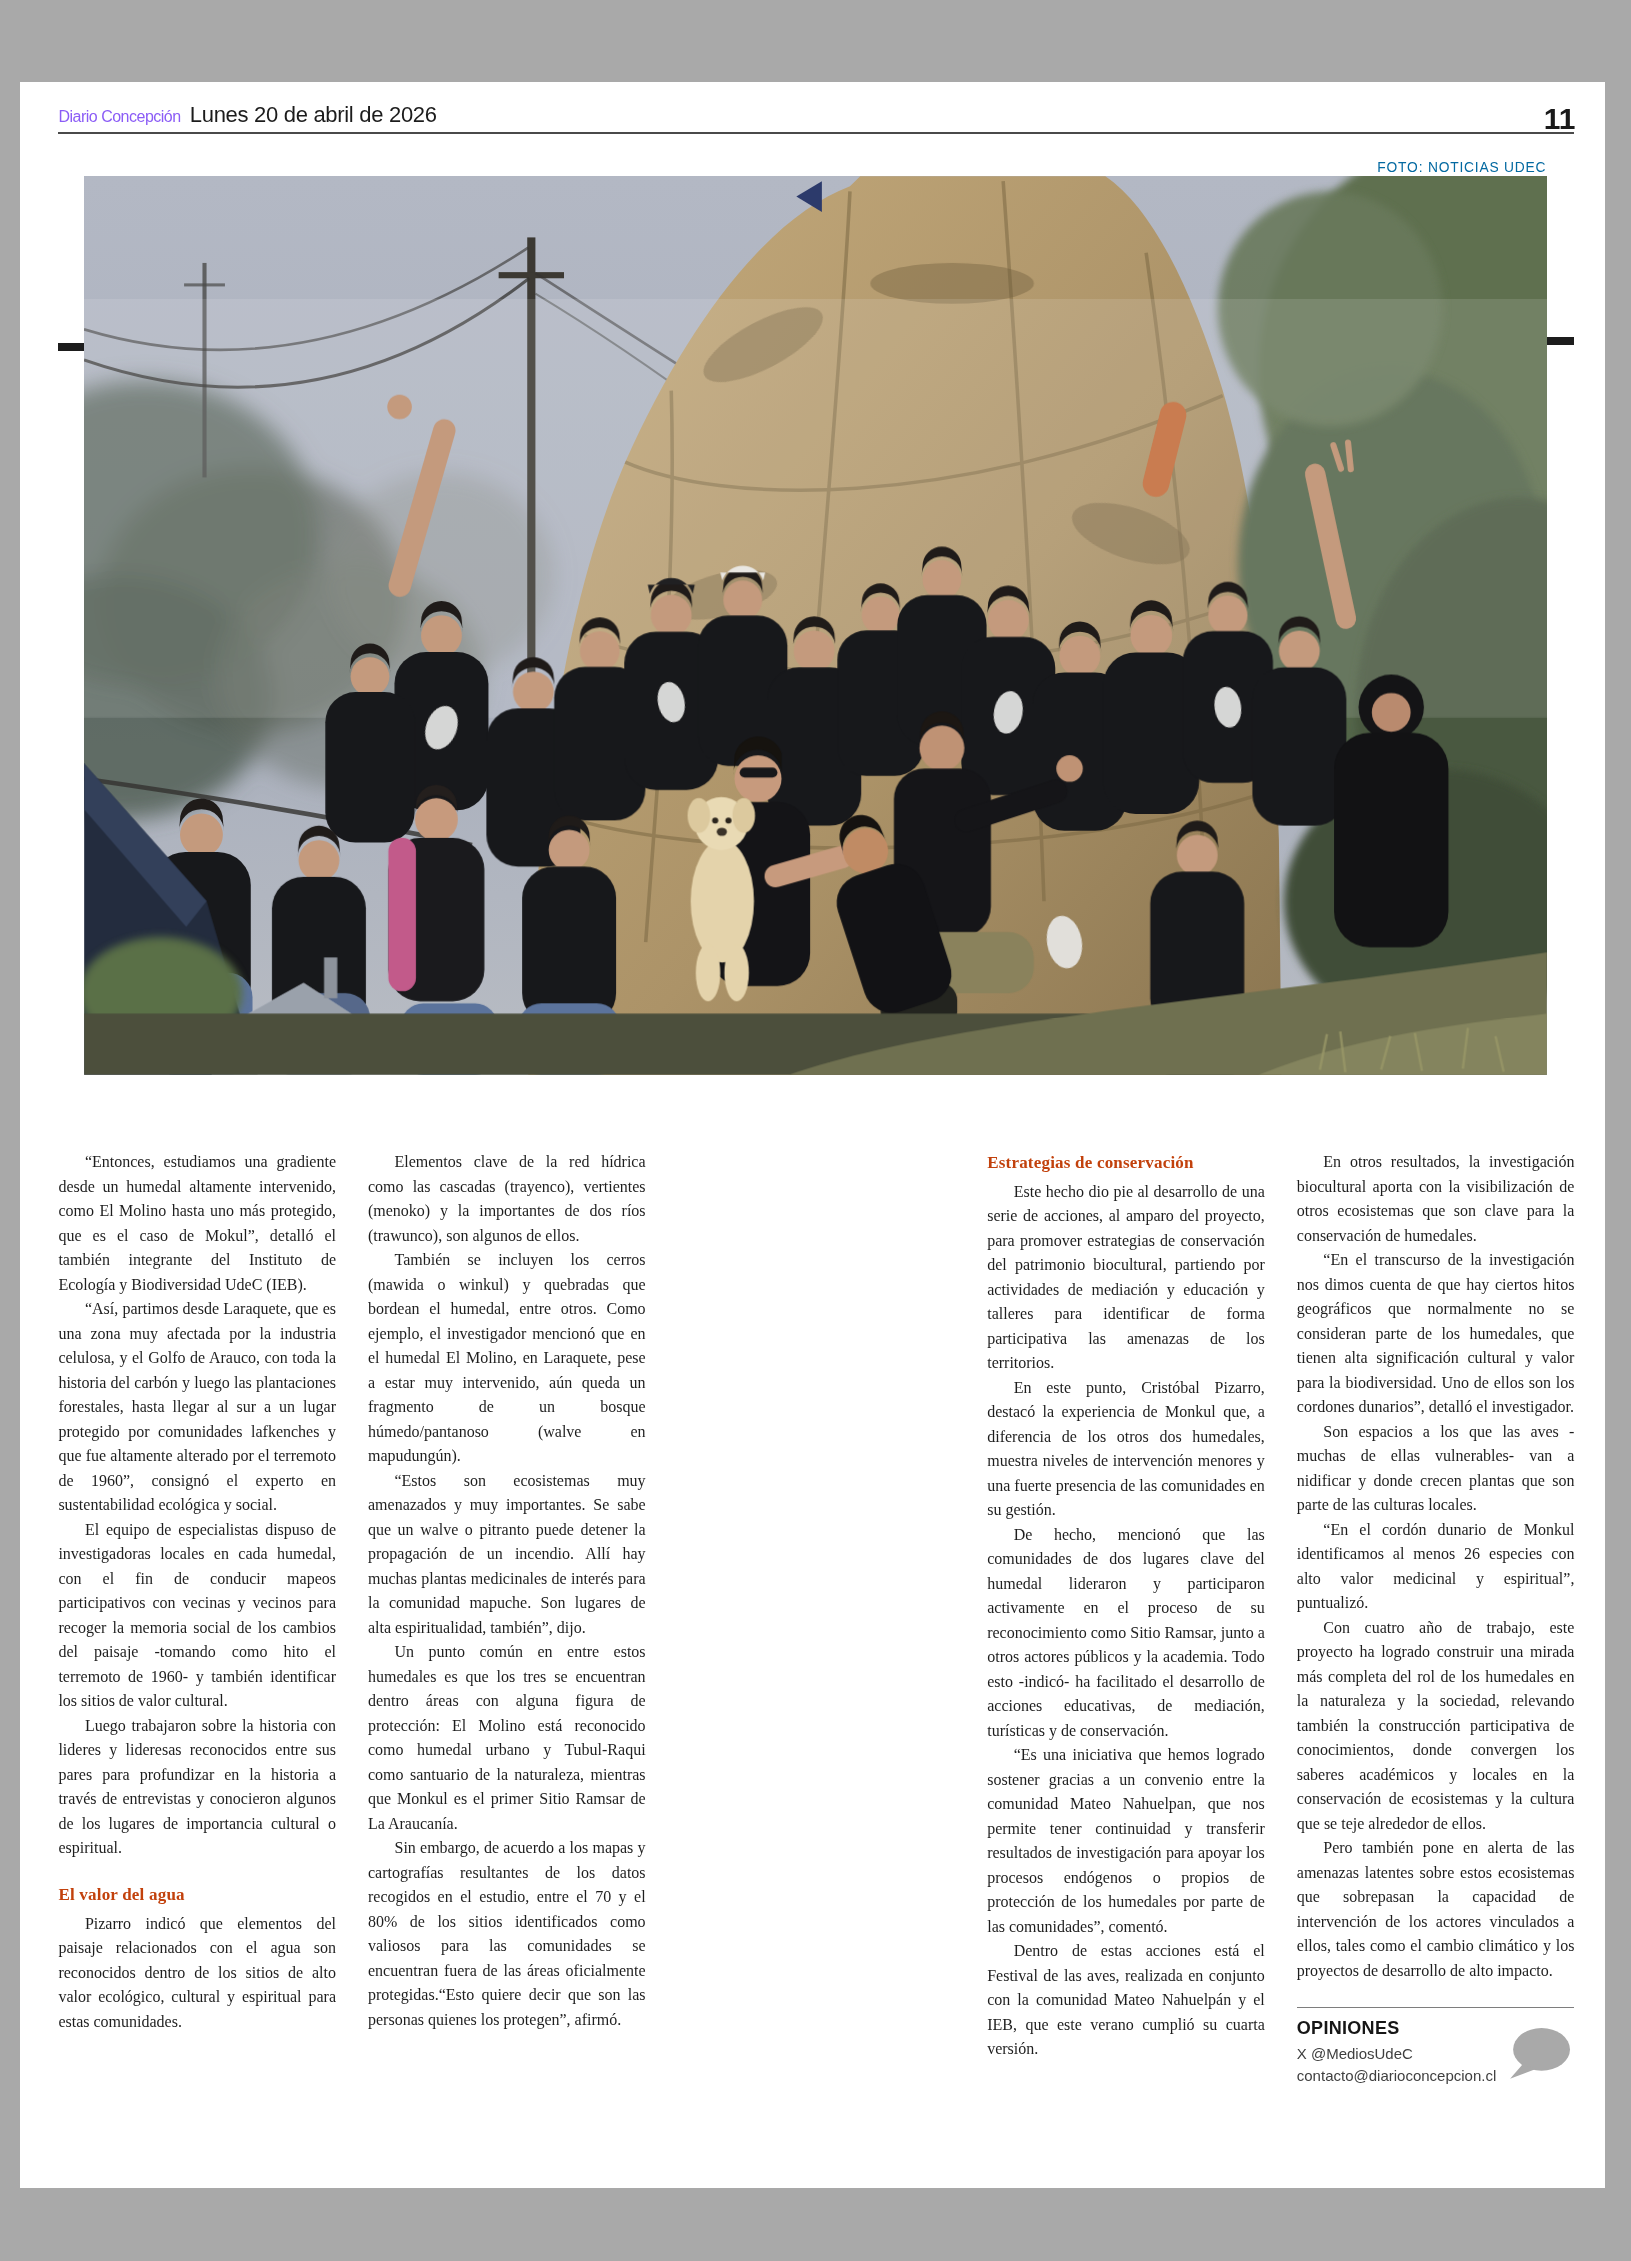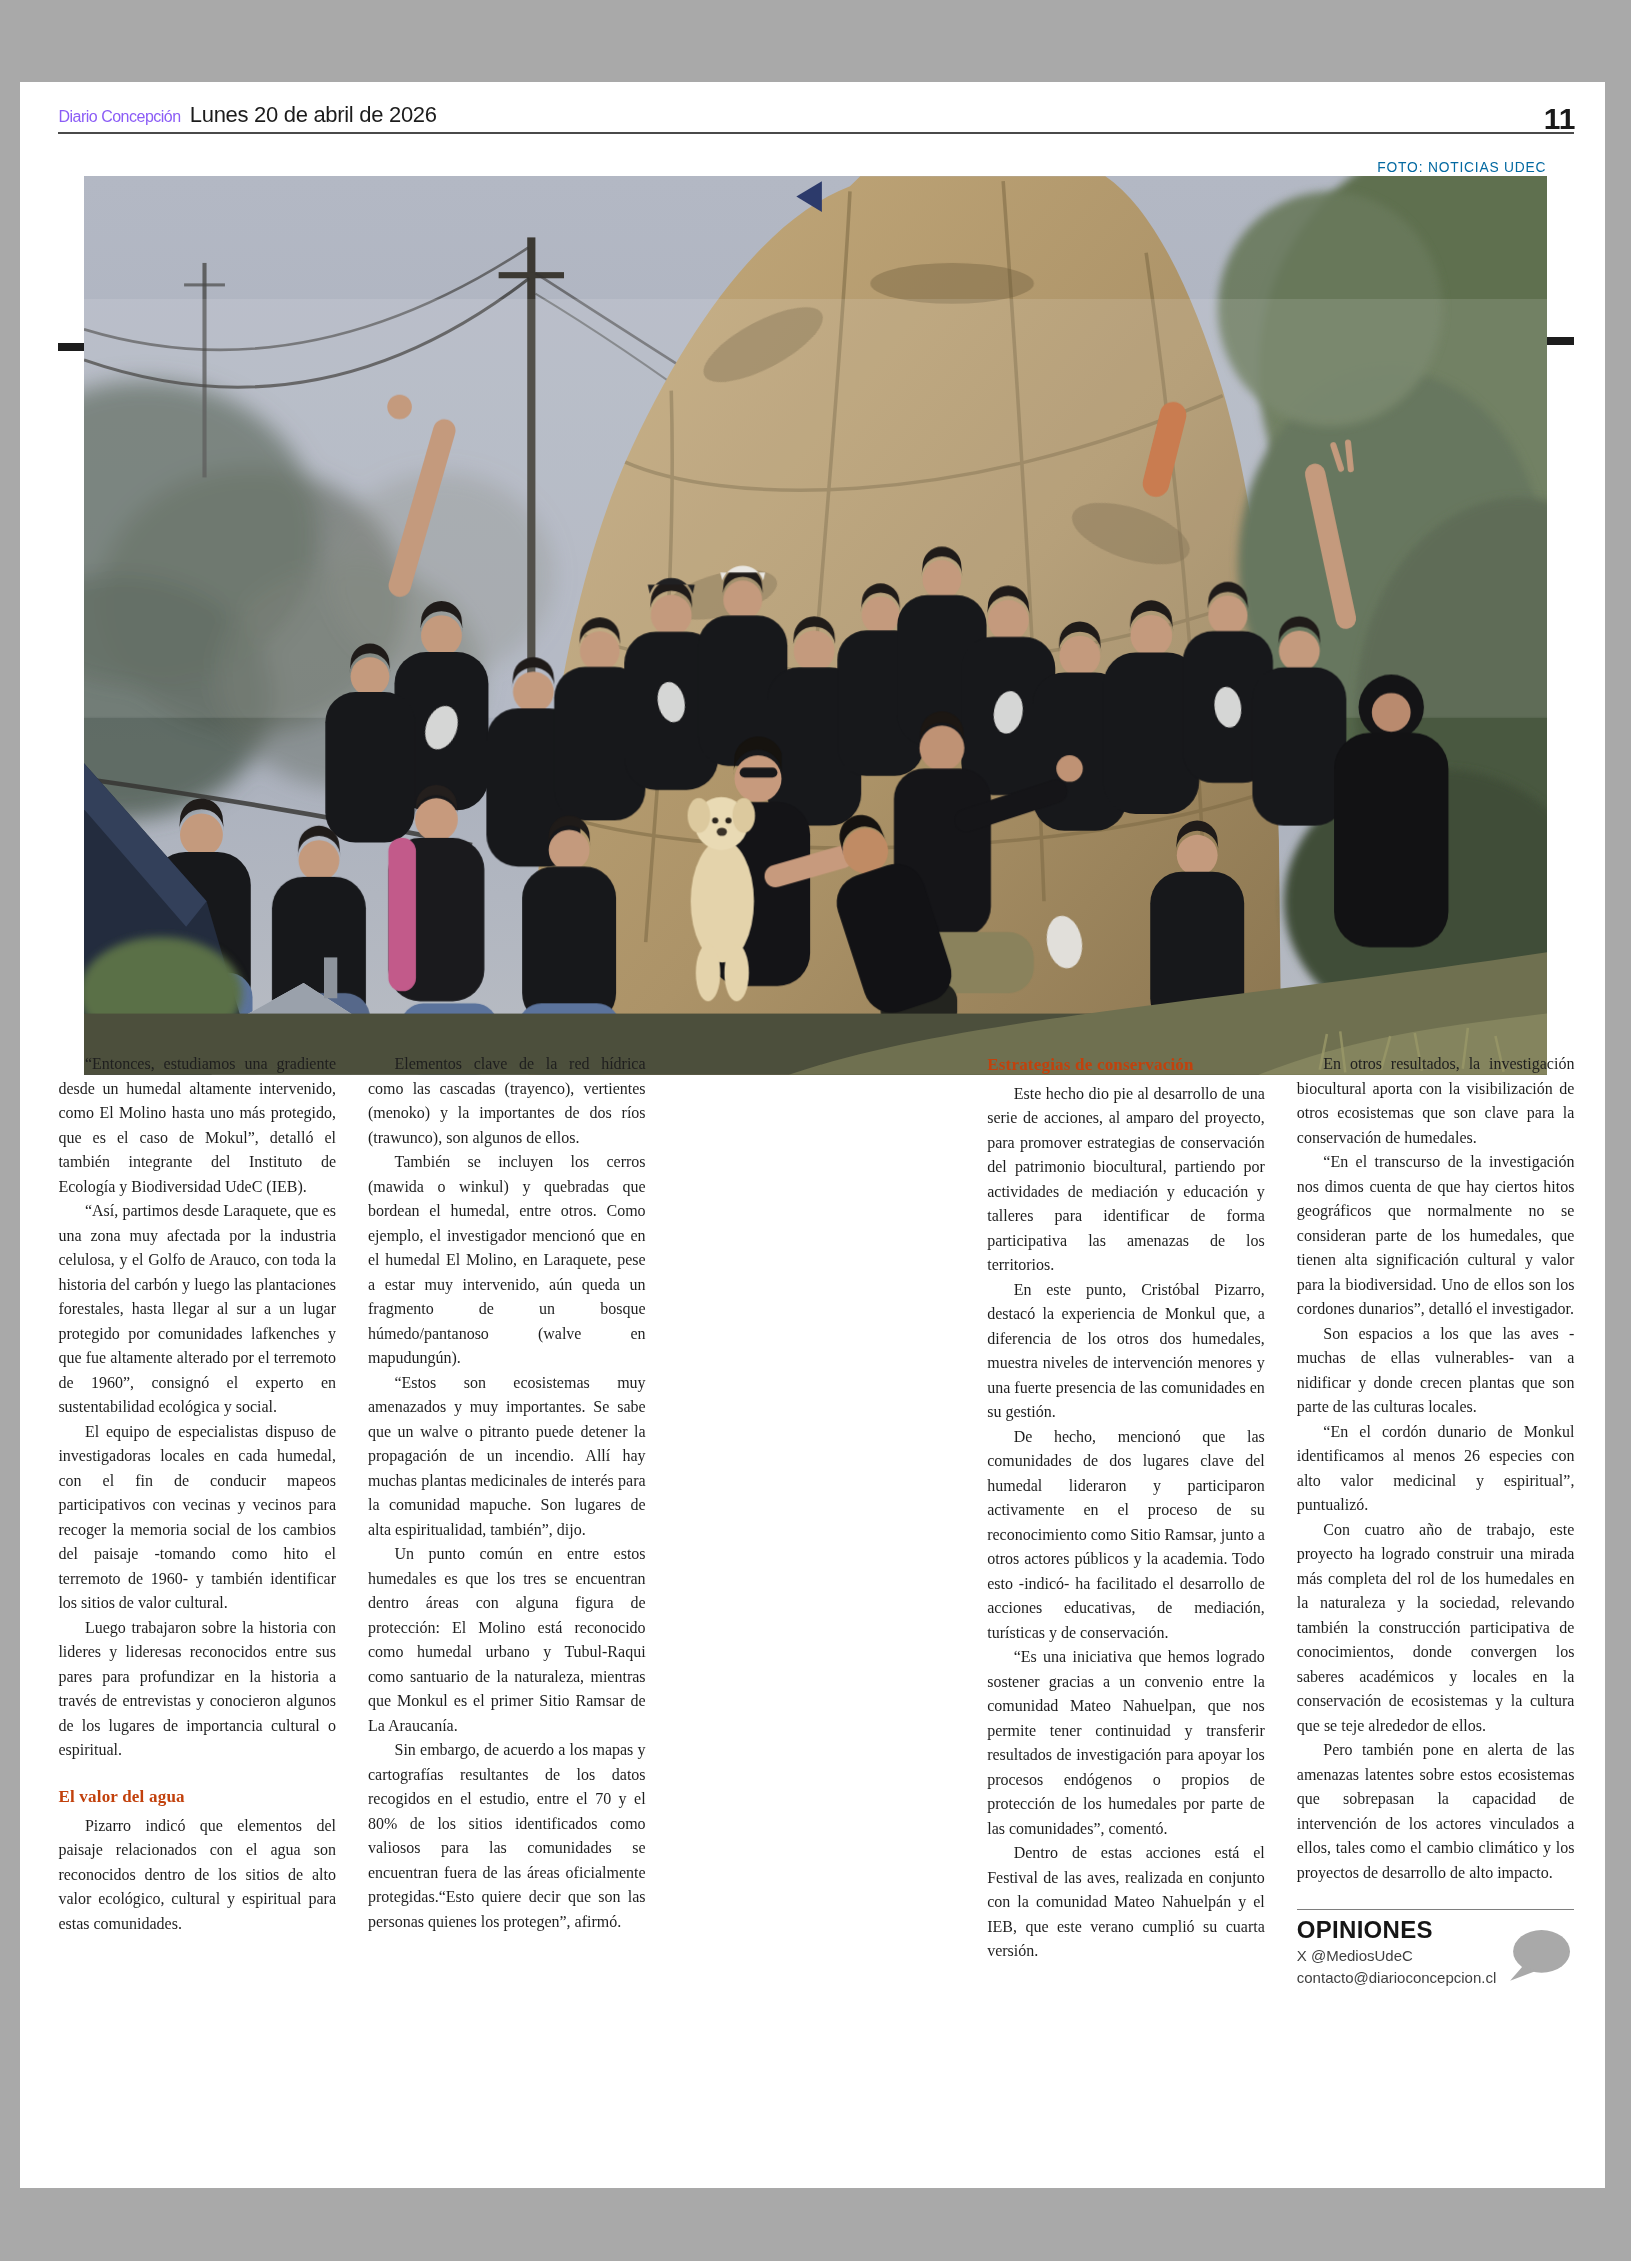--- a/index.html
+++ b/index.html
@@ -24,37 +24,37 @@
   .photo-credit { position: absolute; right: 59px; top: 78px; font-family: "Liberation Sans", sans-serif; font-size: 13.8px; color: #0369a1; letter-spacing: 0.8px; }
   
   .reg-mark { position: absolute; background: #1d1d1d; height: 8.2px; width: 26.5px; }
   .reg-left { left: 38px; top: 261px; }
   .reg-right { left: 1527px; top: 255px; }
   
   .photo-box { position: absolute; left: 64px; top: 94px; width: 1463px; height: 899px; overflow: hidden; background: #aeb3bf; }
   .photo-box svg { display: block; }
   
   .columns {
-    position: absolute; left: 38px; top: 970px; width: 1516px; height: 1067px;
+    position: absolute; left: 38px; top: 1068px; width: 1516px; height: 1067px;
     display: grid; grid-template-columns: repeat(5, 1fr); column-gap: 32px;
   }
   .col { font-size: 16px; line-height: 24.5px; color: #1e1e1e; text-align: justify; hyphens: auto; -webkit-hyphens: auto; }
   .col .para { text-indent: 26.5px; }
   .col .subhead {
     font-size: 17px; font-weight: 700; color: #c2410c;
     margin: 22.5px 0 4.1px 0; text-align: left; text-indent: 0;
     font-family: "Liberation Serif", serif; letter-spacing: 0.2px;
   }
   .col .subhead.first { margin-top: 1px; }
   
   .opiniones {
     position: relative; margin-top: 23.5px; padding-top: 8.2px;
     border-top: 1.5px solid #7e7e7e; text-align: left;
   }
-  .opiniones-title { font-family: "Liberation Sans", sans-serif; font-weight: 800; font-size: 24px; color: #161616; letter-spacing: 0.3px; }
+  .opiniones-title { font-family: "Liberation Sans", sans-serif; font-weight: 800; font-size: 18px; color: #161616; letter-spacing: 0.3px; }
   .opiniones-line { font-family: "Liberation Sans", sans-serif; font-weight: 400; font-size: 15px; color: #3f3f3f; line-height: 21.4px; text-indent: 0; }
   .opiniones-line.first { margin-top: 3px; }
   .bubble-icon { position: absolute; right: 3.1px; top: 19.4px; width: 66px; height: 56px; }
 </style>
 </head>
 <body>
 
 <div class="page">
 
   <div class="masthead-row">

